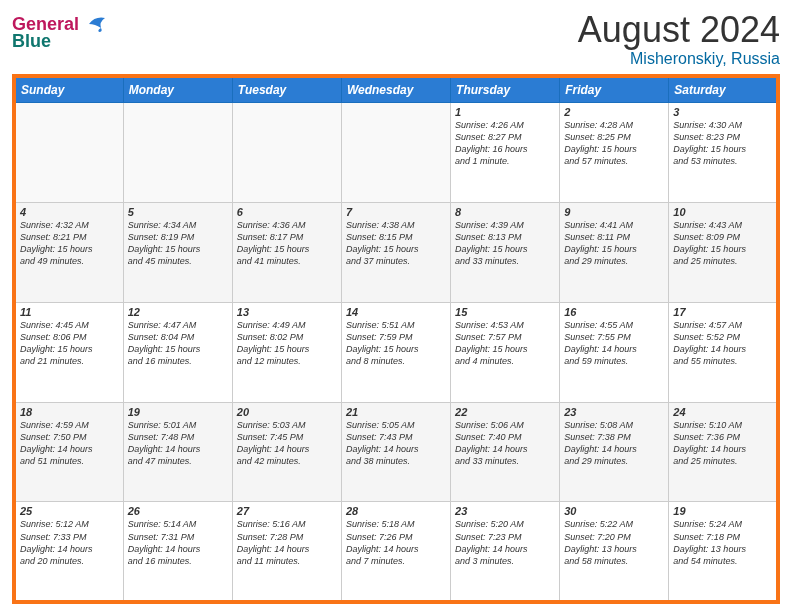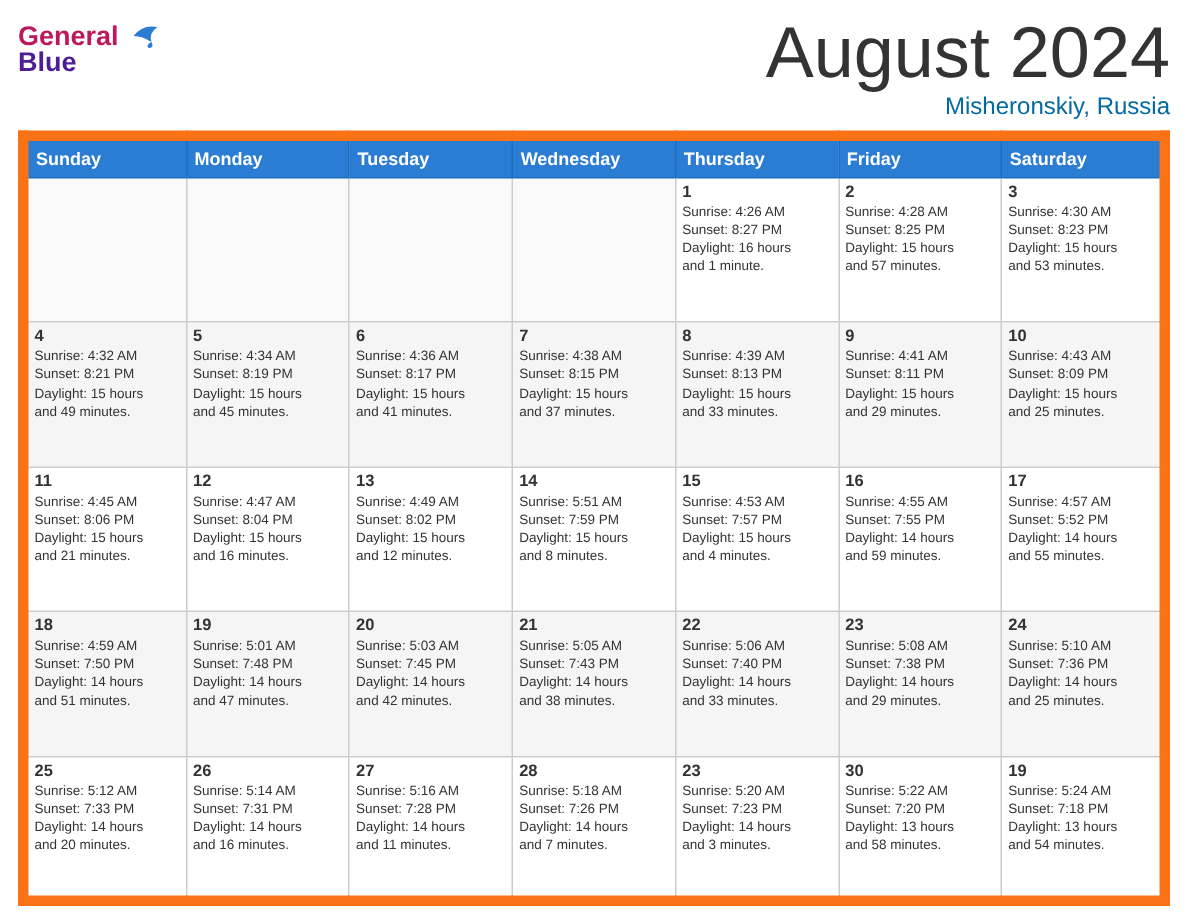--- a/index.html
+++ b/index.html
@@ -29,41 +29,42 @@
       margin-top: 4px;
     }
     .logo-text-general {
       font-size: 18px;
       font-weight: bold;
       color: #be185d;
     }
     .logo-text-blue {
       font-size: 18px;
       font-weight: bold;
-      color: #4c1d95;
+      color: #0f766e;
     }
     .title-block {
       text-align: right;
     }
     .month-title {
-      font-size: 48px;
+      font-size: 36px;
       font-weight: normal;
       color: #333;
       line-height: 1.1;
     }
     .location-title {
       font-size: 16px;
       color: #0369a1;
     }
     .calendar {
       flex: 1;
-      border: 7px solid #f97316;
+      border: 4px solid #f97316;
       border-collapse: collapse;
       width: 100%;
       table-layout: fixed;
+      font-style: italic;
     }
     .calendar th {
       background: #2b7cd3;
       color: #fff;
       text-align: left;
       padding: 5px 5px;
       font-size: 12px;
       font-weight: bold;
       border: 1px solid #1a6ebd;
     }

